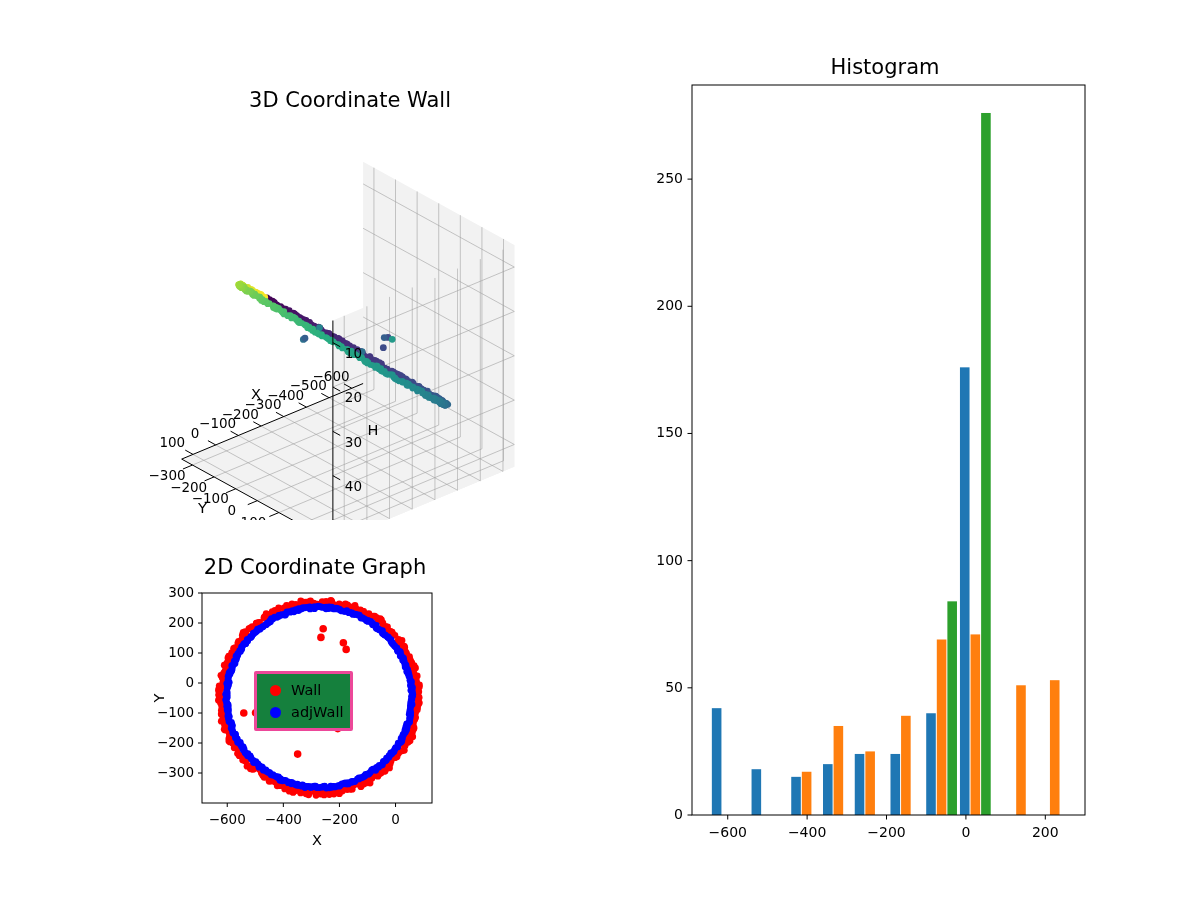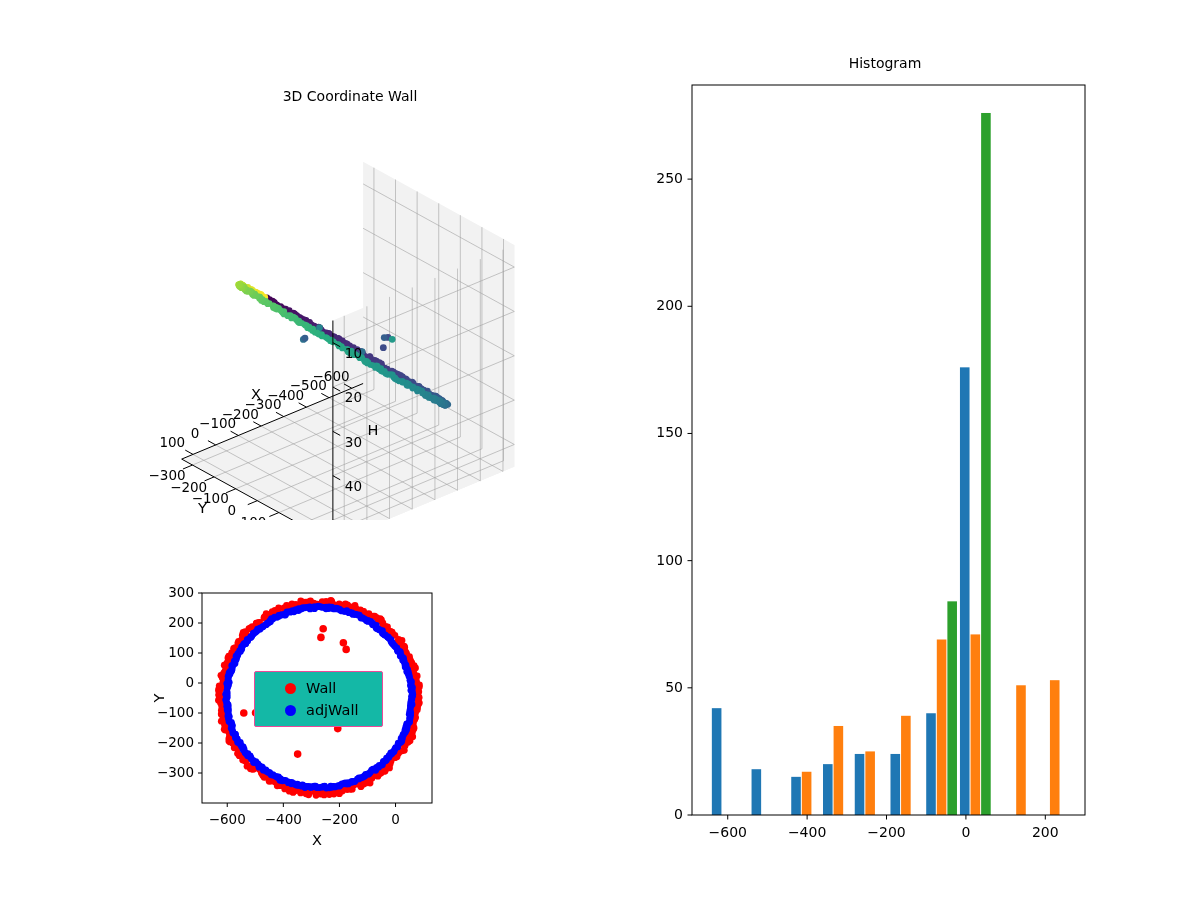--- a/index.html
+++ b/index.html
@@ -21,21 +21,21 @@
     width: 1200px;
     height: 900px;
     background: #ffffff;
   }
   .panel { position: absolute; }
 
   
   .title {
     position: absolute;
     text-align: center;
-    font-size: 14px;
+    font-size: 21px;
     color: #000;
     white-space: nowrap;
   }
 
   
   #panel-3d { left: 120px; top: 80px; width: 460px; height: 440px; }
   #panel-3d .title { left: 0; top: 8px; width: 460px; }
   #svg3d { position: absolute; left: 0; top: 0; }
 
   
@@ -43,24 +43,24 @@
   #panel-2d .title { left: 30px; top: 0px; width: 270px; }
   #svg2d { position: absolute; left: 0; top: 0; }
 
   
   #panel-hist { left: 655px; top: 55px; width: 445px; height: 790px; }
   #panel-hist .title { left: 30px; top: 0px; width: 400px; }
   #svghist { position: absolute; left: 0; top: 0; }
 
   .legendbox {
     position: absolute;
-    background: #14b8a6;
-    border: 1px solid #ec4899;
+    background: #15803d;
+    border: 3px solid #ec4899;
     border-radius: 2px;
-    padding: 5px 24px;
+    padding: 5px 7px;
   }
   .legendrow {
     display: flex;
     align-items: center;
     height: 22px;
   }
   .legendmark {
     width: 11px; height: 11px;
     border-radius: 50%;
     margin-right: 10px;
@@ -597,20 +597,21 @@
           <line x1="212.88" y1="440.084" x2="220.224" y2="444.1232" stroke="#000" stroke-width="1"></line>
           <text x="233.4" y="451.37" font-family="&quot;DejaVu Sans&quot;, sans-serif" font-size="13.5" fill="#000" text-anchor="middle" dominant-baseline="middle">50</text>
           <text x="135.984" y="314.732" font-family="&quot;DejaVu Sans&quot;, sans-serif" font-size="14.5" fill="#000" text-anchor="middle" dominant-baseline="middle">X</text>
           <text x="82.47000000000003" y="428.9015" font-family="&quot;DejaVu Sans&quot;, sans-serif" font-size="14.5" fill="#000" text-anchor="middle" dominant-baseline="middle">Y</text>
           <text x="252.83999999999997" y="351.182" font-family="&quot;DejaVu Sans&quot;, sans-serif" font-size="14.5" fill="#000" text-anchor="middle" dominant-baseline="middle">H</text>
         </g>
       </svg>
   </div>
 
   <div class="panel" id="panel-2d">
+    <div class="title">2D Coordinate Graph</div>
     <svg id="svg2d" width="320" height="305">
         <g clip-path="url(#clip2d)">
           <g>
             <circle cx="269.1440209375422" cy="142.41670533712022" r="3.4" fill="#ff0000"></circle>
             <circle cx="267.4231067725204" cy="141.57225004338443" r="3.4" fill="#ff0000"></circle>
             <circle cx="268.37637118622365" cy="141.7091266927451" r="3.4" fill="#ff0000"></circle>
             <circle cx="268.7773227461097" cy="136.6470123124636" r="3.4" fill="#ff0000"></circle>
             <circle cx="267.775786830559" cy="136.64060056454505" r="3.4" fill="#ff0000"></circle>
             <circle cx="265.2168630224098" cy="133.0547698560909" r="3.4" fill="#ff0000"></circle>
             <circle cx="265.94644992795054" cy="135.43012315384942" r="3.4" fill="#ff0000"></circle>

